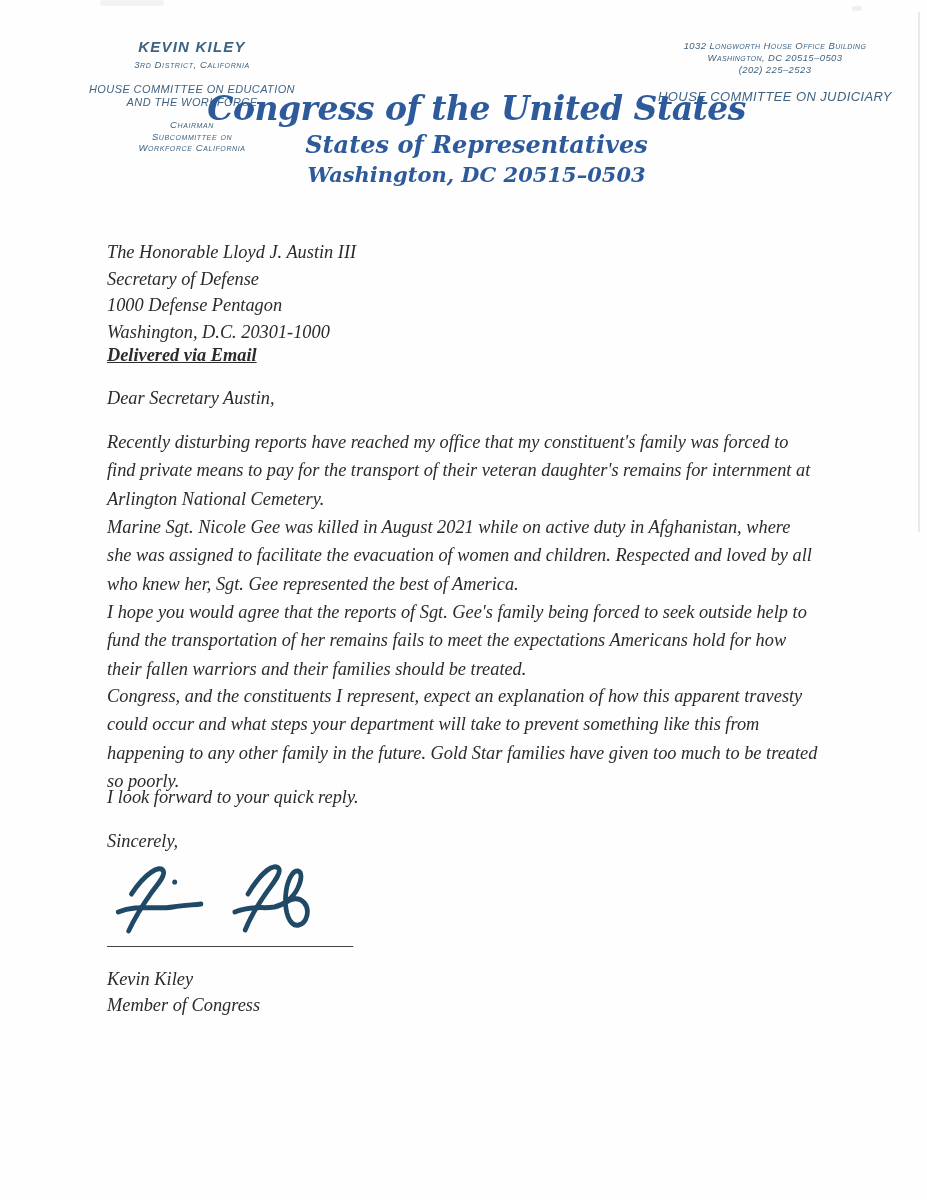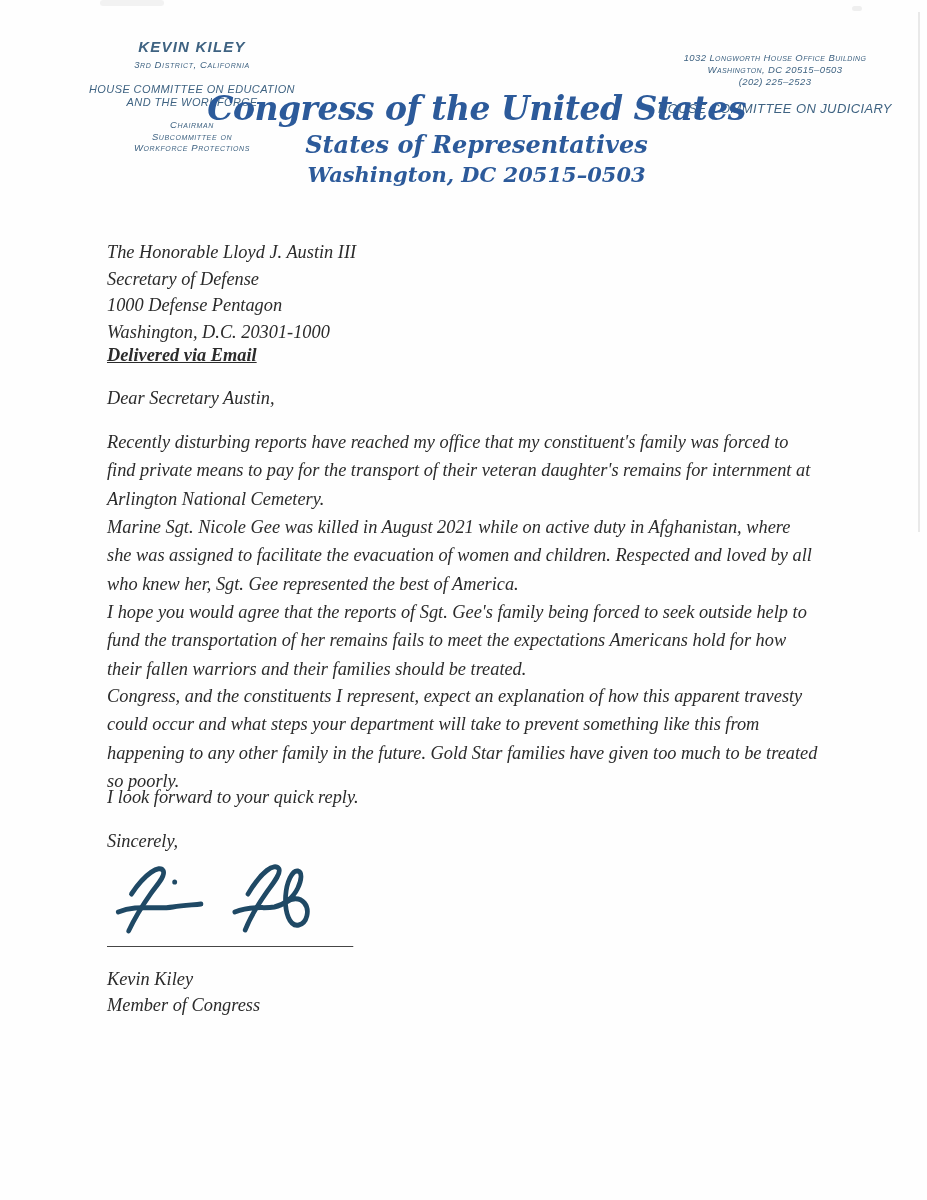--- a/index.html
+++ b/index.html
@@ -33,21 +33,21 @@
   .lh-left {
     position: absolute; left: 58px; top: 38px; width: 268px; text-align: center;
   }
   .lh-left .name { font-size: 15px; font-weight: 600; letter-spacing: 1.2px; }
   .lh-left .district { font-size: 9.5px; font-variant: small-caps; letter-spacing: .6px; margin-top: 4px; }
   .lh-left .committee { font-size: 11px; letter-spacing: .4px; line-height: 13px; margin-top: 13px; font-weight: 500; }
   .lh-left .role { font-size: 9.5px; font-variant: small-caps; letter-spacing: .6px; margin-top: 10px; line-height: 11.5px; }
   .lh-left .subc { font-size: 9.5px; font-variant: small-caps; letter-spacing: .6px; line-height: 11.5px; }
 
   .lh-right {
-    position: absolute; right: 26px; top: 52px; width: 252px; text-align: center;
+    position: absolute; right: 26px; top: 40px; width: 252px; text-align: center;
   }
   .lh-right .addr { font-size: 9.5px; font-variant: small-caps; letter-spacing: .4px; line-height: 12px; }
   .lh-right .phone { font-size: 9.5px; letter-spacing: .4px; line-height: 12px; }
   .lh-right .committee { font-size: 13px; letter-spacing: .4px; margin-top: 13px; font-weight: 500; }
 
   .lh-center {
     position: absolute; left: 0; right: 0; top: 90px; text-align: center;
     font-family: "DejaVu Serif", serif; color: #2c5a9a; font-weight: bold; padding-left: 26px;
   }
   .lh-center .l1 { font-size: 33px; line-height: 38px; letter-spacing: -0.5px; }
@@ -96,21 +96,21 @@
 
   <div class="lh lh-left">
     <div class="name">KEVIN KILEY</div>
     <div class="district">3rd District, California</div>
     <div class="committee">
       <div>HOUSE COMMITTEE ON EDUCATION</div>
       <div>AND THE WORKFORCE</div>
     </div>
     <div class="role">Chairman</div>
     <div class="subc">Subcommittee on</div>
-    <div class="subc">Workforce Protections</div>
+    <div class="subc">Workforce California</div>
   </div>
 
   <div class="lh lh-right">
     <div class="addr">1032 Longworth House Office Building</div>
     <div class="addr">Washington, DC 20515–0503</div>
     <div class="phone">(202) 225–2523</div>
     <div class="committee">HOUSE COMMITTEE ON JUDICIARY</div>
   </div>
 
   <div class="lh-center">

